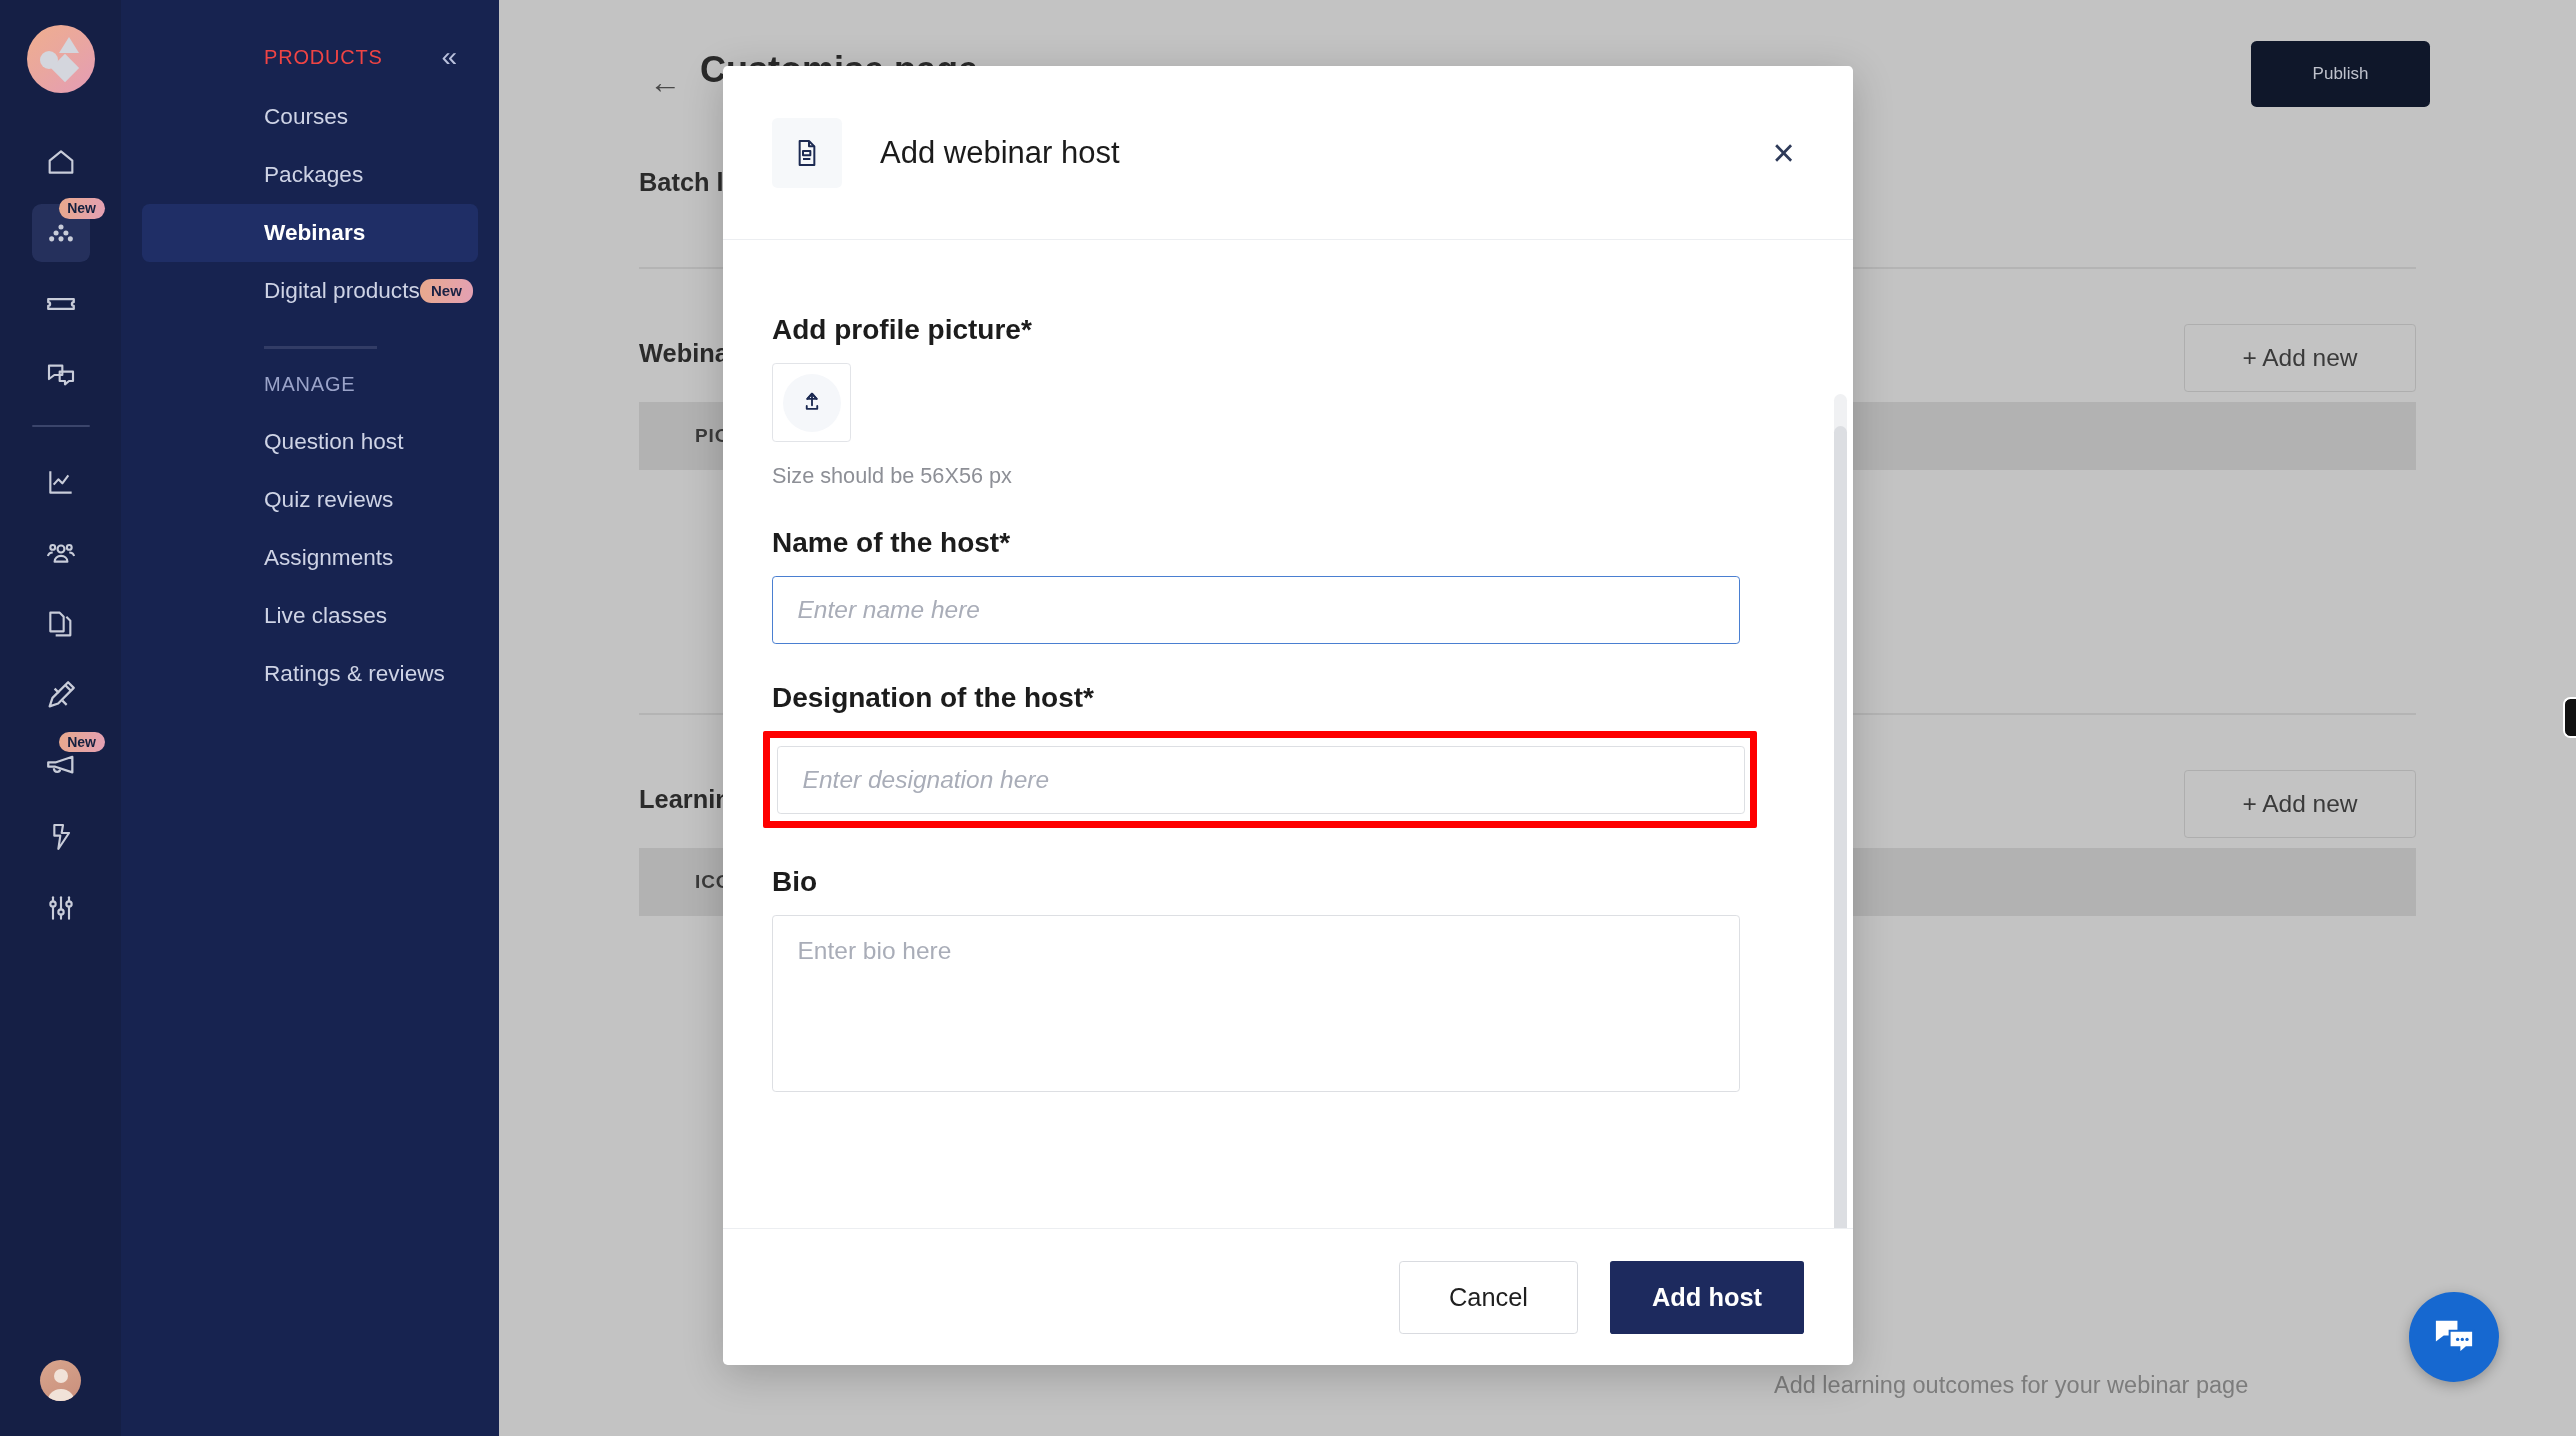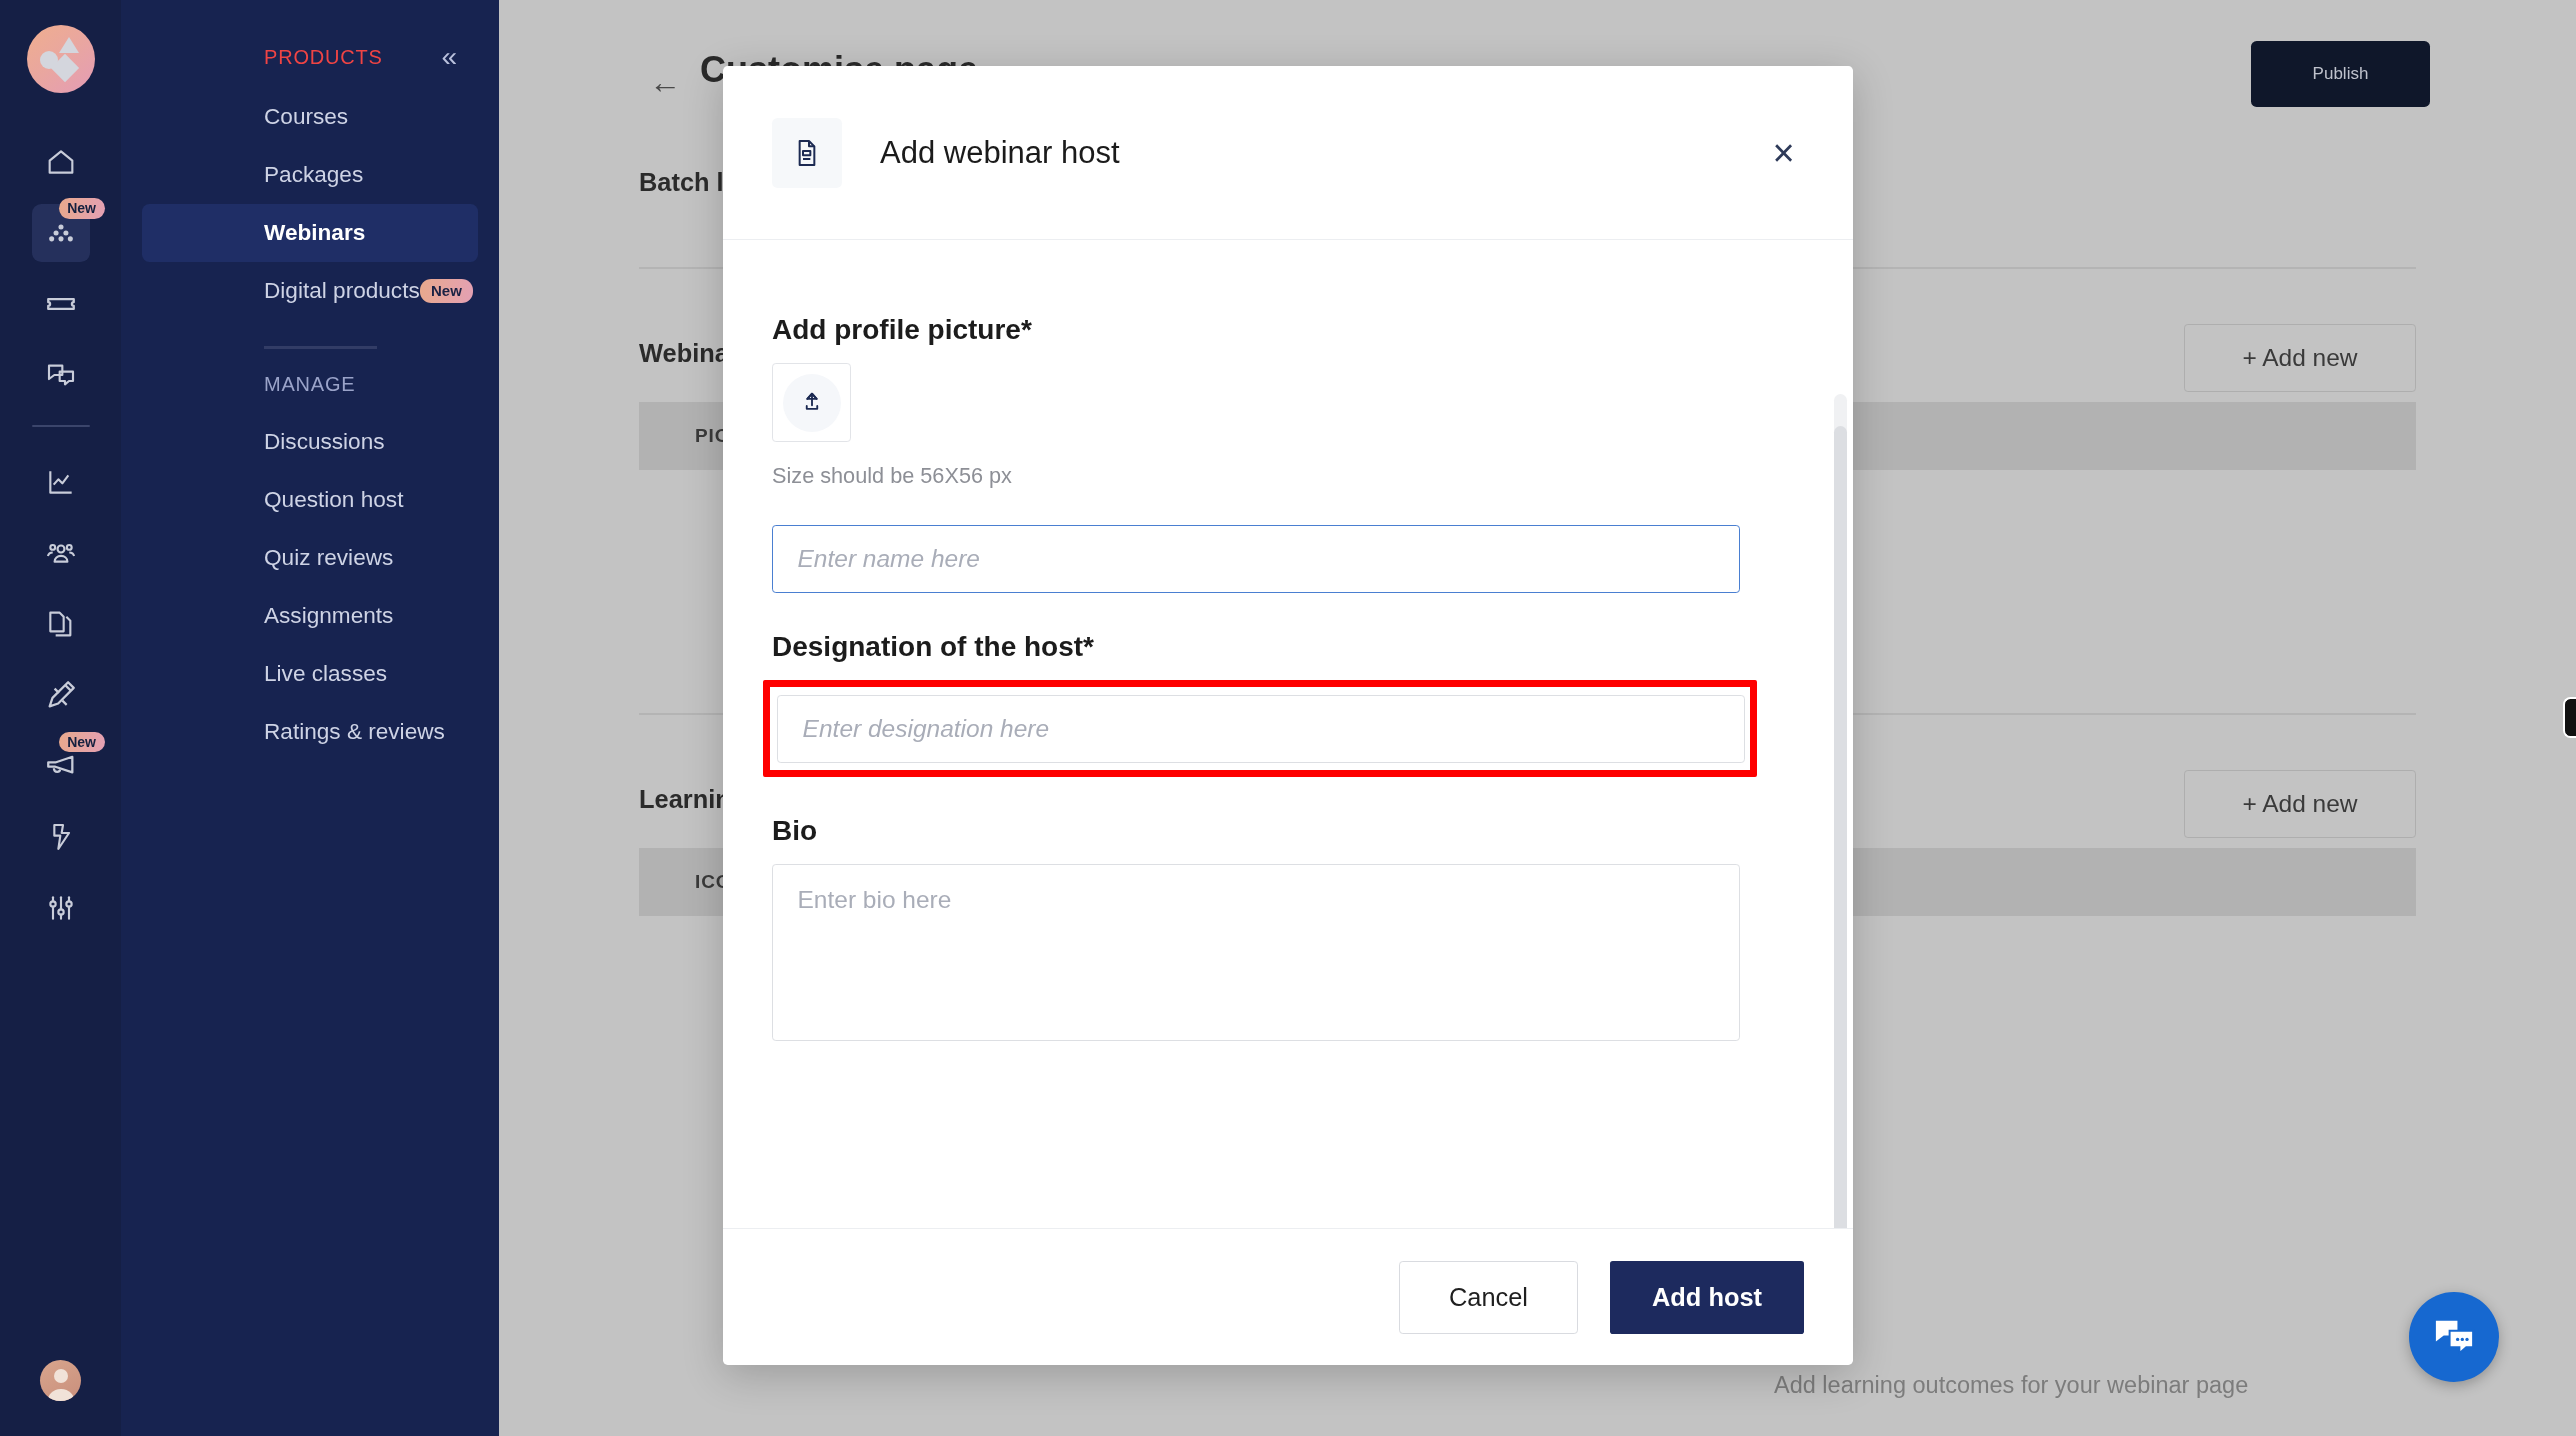--- a/index.html
+++ b/index.html
@@ -421,23 +421,20 @@
       <div class="nav-item">
         <span class="nlabel">Digital products</span>
         <span class="pill">New</span>
       </div>
     </div>
 
     <div class="subnav-divider"></div>
     <div class="manage-title">MANAGE</div>
 
     <div class="nav-group">
-      <div class="nav-item">
-        <span class="nlabel">Discussions</span>
-      </div>
       <div class="nav-item">
         <span class="nlabel">Question host</span>
       </div>
       <div class="nav-item">
         <span class="nlabel">Quiz reviews</span>
       </div>
       <div class="nav-item">
         <span class="nlabel">Assignments</span>
       </div>
       <div class="nav-item">
@@ -475,20 +472,21 @@
               <path d="M8 8.5 12 4l4 4.5"></path>
               <path d="M12 4.5v9.5"></path>
               <path d="M7.5 14.5v2.5h9v-2.5"></path>
             </svg>
           </div>
         </div>
         <div class="hint-text">Size should be 56X56 px</div>
       </div>
 
       <div class="fgroup">
+        <div class="field-label">Name of the host*</div>
         <input class="txt-input focused" type="text" placeholder="Enter name here" style="">
       </div>
 
       <div class="fgroup">
         <div class="field-label">Designation of the host*</div>
         <div class="redbox">
           <input class="txt-input" type="text" placeholder="Enter designation here" style="">
         </div>
       </div>
 

